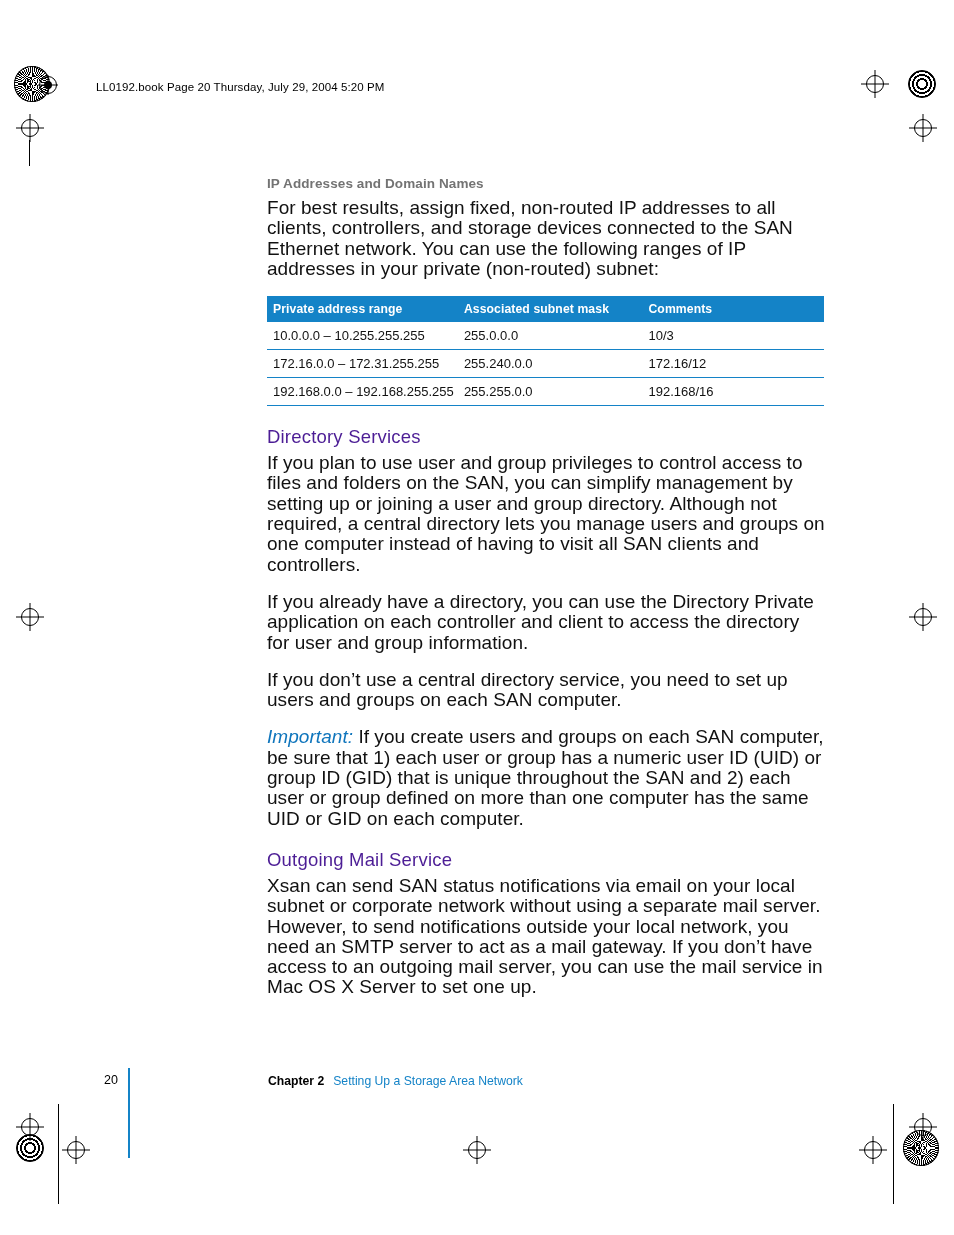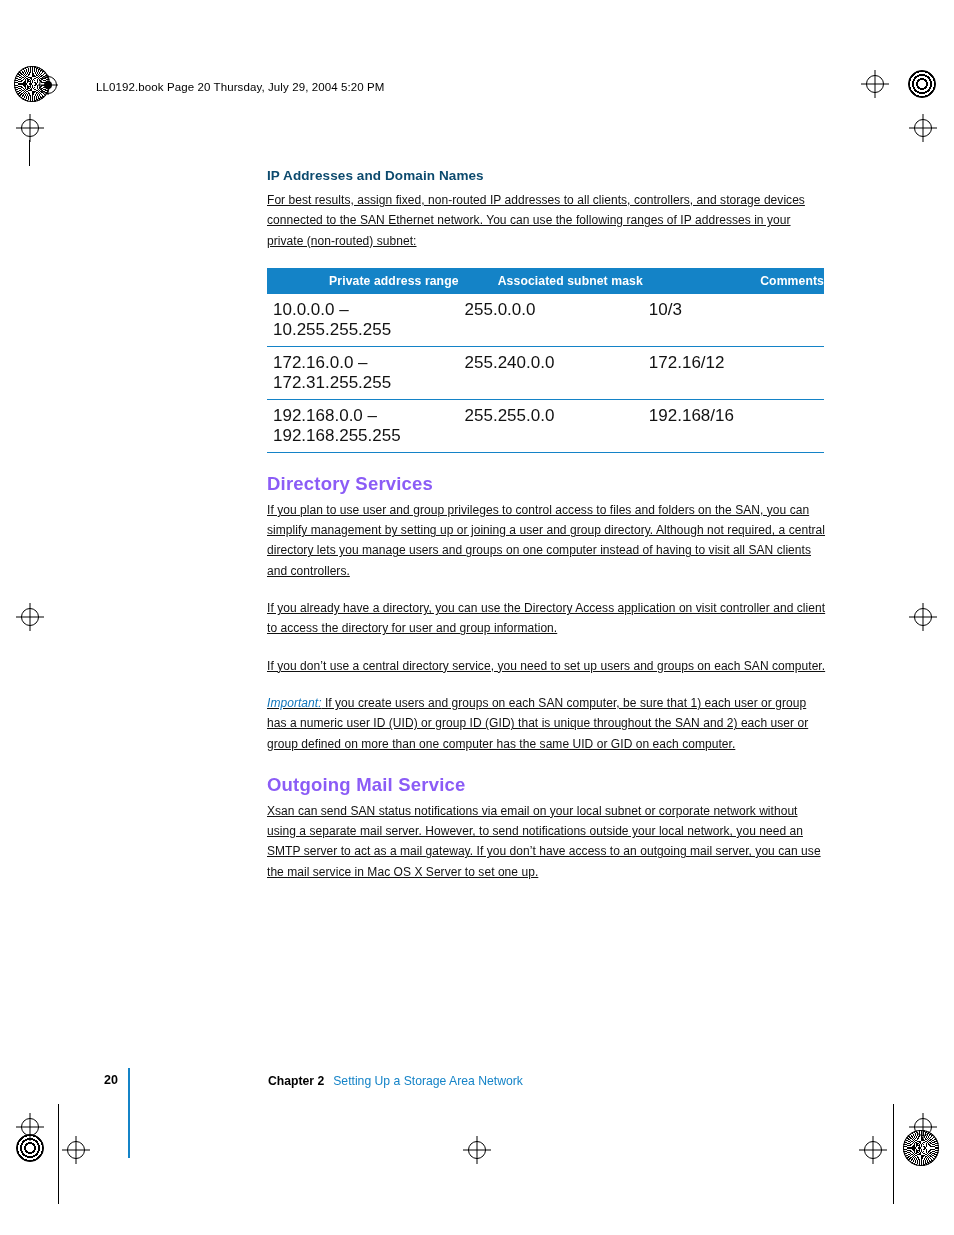--- a/index.html
+++ b/index.html
@@ -84,78 +84,77 @@
   .content {
     position: absolute;
     left: 267px;
     top: 160px;
     width: 560px;
   }
 
   h3.sub-head {
     font-size: 13.5px;
     font-weight: bold;
-    color: #0c4a6e;
-    margin: 8px 0 7px 0;
+    color: #737373;
+    margin: 16px 0 7px 0;
     letter-spacing: 0.1px;
   }
   h2.section-head {
     font-size: 18.5px;
-    font-weight: bold;
-    color: #8b5cf6;
+    font-weight: normal;
+    color: #4c1d95;
     margin: 20px 0 5px 0;
     letter-spacing: 0.2px;
   }
   p.body {
-    font-size: 12px;
+    font-size: 19px;
     line-height: 20.3px;
     margin: 0 0 17px 0;
     color: #111;
     letter-spacing: 0.05px;
-    text-decoration: underline;
   }
   .imp {
     color: #0f75bc;
     font-style: italic;
     font-weight: normal;
   }
 
   
   table.ip-table {
     border-collapse: collapse;
     width: 557px;
     margin: 10px 0 0 0;
     font-size: 12.2px;
   }
   table.ip-table thead th {
     background: #1483c7;
     color: #ffffff;
-    text-align: right;
+    text-align: left;
     font-weight: bold;
     font-size: 12.2px;
     padding: 6px 0 6px 6px;
     letter-spacing: 0.1px;
   }
   table.ip-table tbody td {
     padding: 6px 0 6px 6px;
     border-bottom: 1px solid #1483c7;
     color: #111;
-    font-size: 17px;
+    font-size: 13px;
     vertical-align: top;
     margin-top: 23px;
   }
   .col1 { width: 190px; }
   .col2 { width: 185px; }
   .col3 { width: 182px; }
   .page-num {
     position: absolute;
     left: 104px;
     top: 1073px;
     font-size: 12.5px;
-    font-weight: bold;
+    font-weight: normal;
     color: #000;
   }
   .footer-rule {
     position: absolute;
     left: 128px;
     top: 1068px;
     width: 1.5px;
     height: 90px;
     background: #1483c7;
   }
@@ -255,21 +254,21 @@
       <tr>
         <td>192.168.0.0 – 192.168.255.255</td>
         <td>255.255.0.0</td>
         <td>192.168/16</td>
       </tr>
     </tbody>
   </table>
 
   <h2 class="section-head">Directory Services</h2>
   <p class="body">If you plan to use user and group privileges to control access to files and folders on the SAN, you can simplify management by setting up or joining a user and group directory. Although not required, a central directory lets you manage users and groups on one computer instead of having to visit all SAN clients and controllers.</p>
-  <p class="body">If you already have a directory, you can use the Directory Access application on visit controller and client to access the directory for user and group information.</p>
+  <p class="body">If you already have a directory, you can use the Directory Private application on each controller and client to access the directory for user and group information.</p>
   <p class="body">If you don’t use a central directory service, you need to set up users and groups on each SAN computer.</p>
   <p class="body"><span class="imp">Important:</span><span> If you create users and groups on each SAN computer, be sure that 1) each user or group has a numeric user ID (UID) or group ID (GID) that is unique throughout the SAN and 2) each user or group defined on more than one computer has the same UID or GID on each computer.</span></p>
 
   <h2 class="section-head">Outgoing Mail Service</h2>
   <p class="body">Xsan can send SAN status notifications via email on your local subnet or corporate network without using a separate mail server. However, to send notifications outside your local network, you need an SMTP server to act as a mail gateway. If you don’t have access to an outgoing mail server, you can use the mail service in Mac OS X Server to set one up.</p>
 
 </div>
 
 <div class="page-num">20</div>
 <div class="footer-rule"></div>

